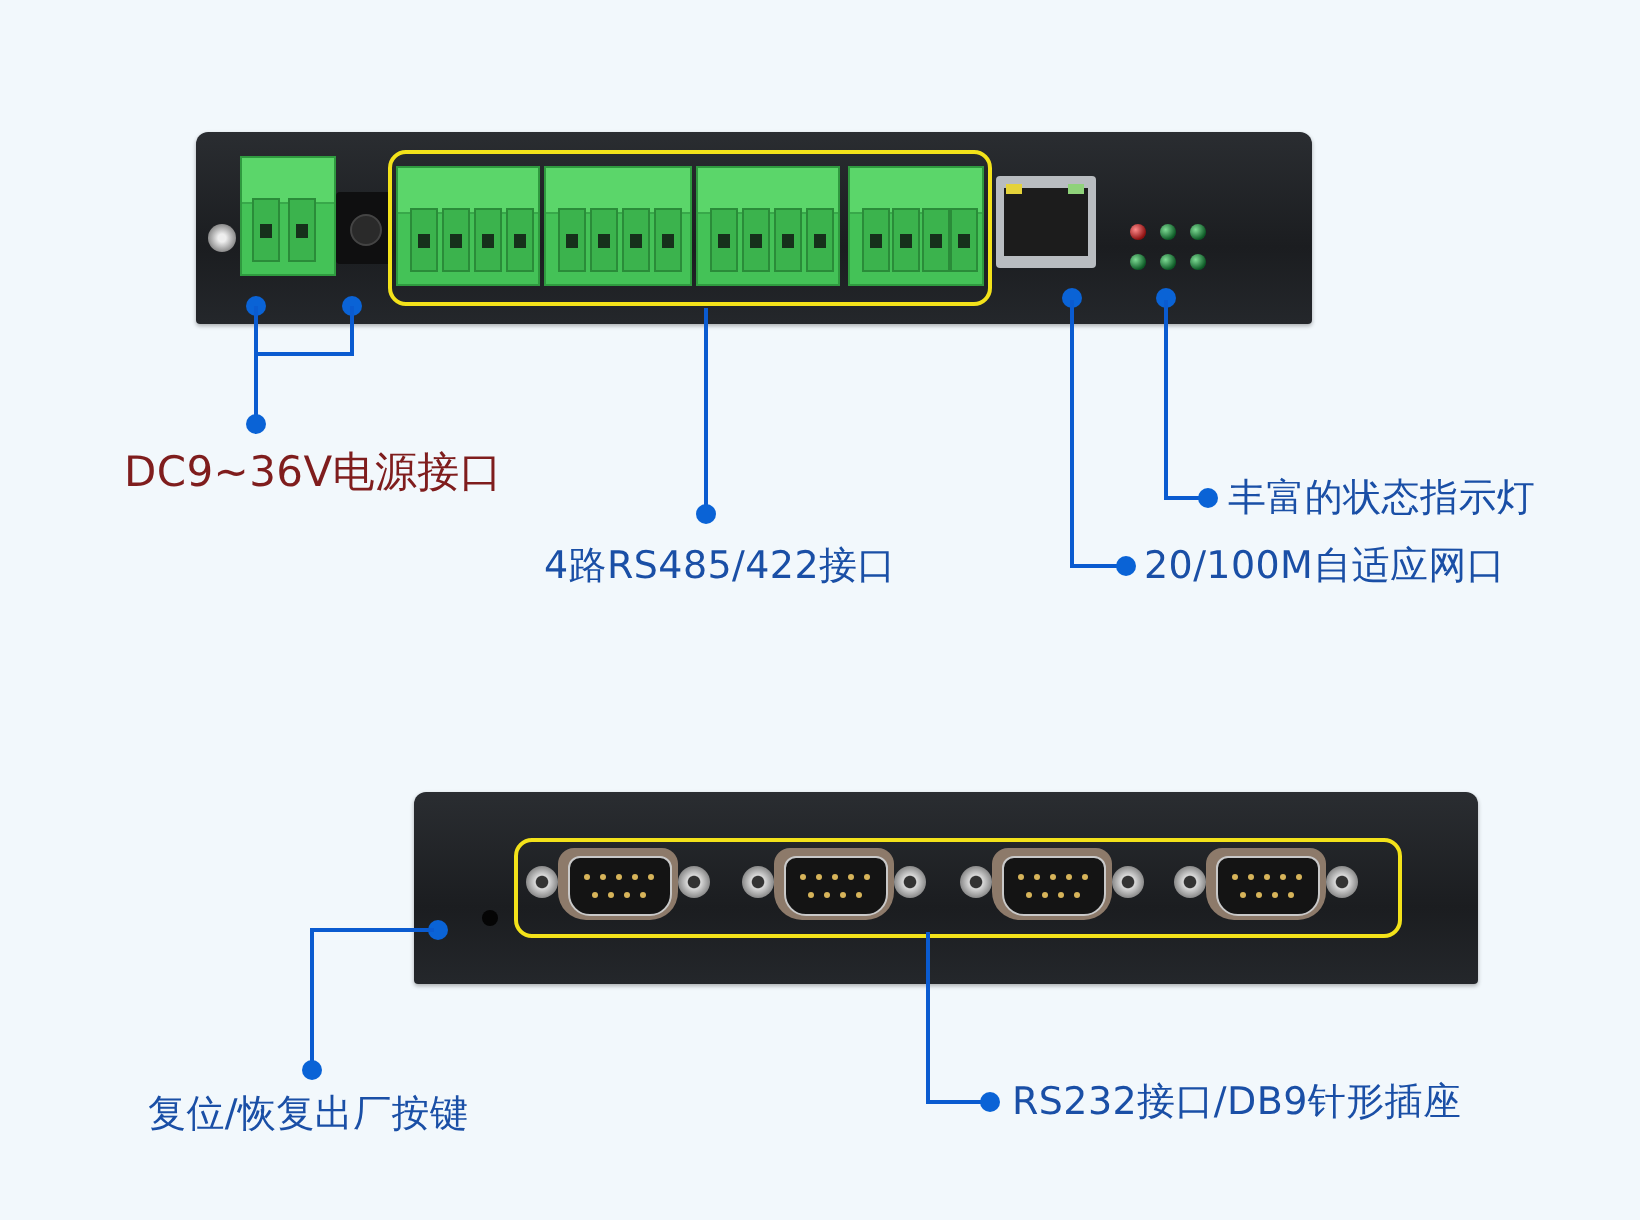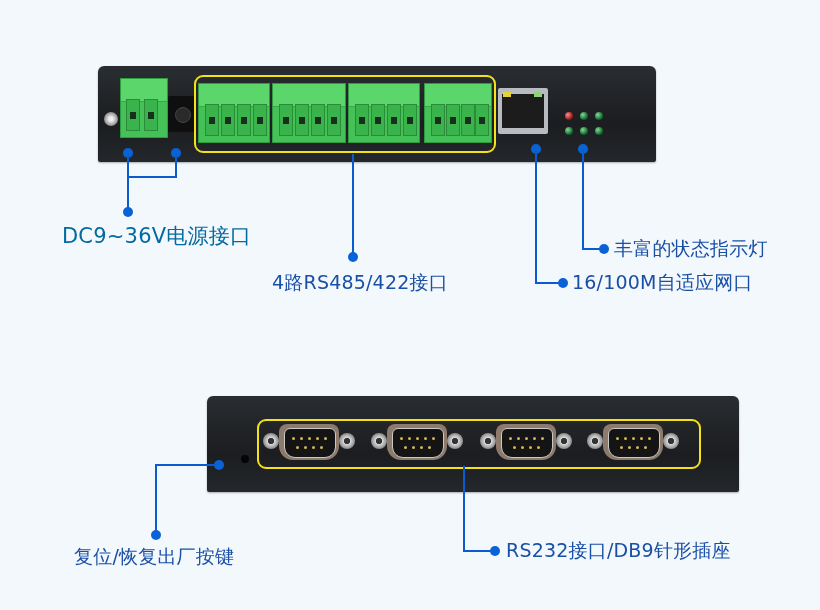--- a/index.html
+++ b/index.html
@@ -84,32 +84,32 @@
   <div class="led" style="left:482px;top:61px;"></div>
   <div class="led" style="left:497px;top:61px;"></div>
 </div>
 
 <div class="dot" style="left:123px;top:148px;"></div>
 <div class="dot" style="left:171px;top:148px;"></div>
 <div class="vl" style="left:127px;top:153px;height:60px;"></div>
 <div class="vl" style="left:175px;top:153px;height:24px;"></div>
 <div class="hline" style="left:127px;top:176px;width:50px;"></div>
 <div class="dot" style="left:123px;top:207px;"></div>
-<div class="lbl" style="left:62px;top:222px;color:#0369a1;font-size:21px;">DC9~36V电源接口</div>
+<div class="lbl" style="left:62px;top:222px;color:#7f1d1d;font-size:21px;">DC9~36V电源接口</div>
 
 <div class="vl" style="left:352px;top:154px;height:100px;"></div>
 <div class="dot" style="left:348px;top:252px;"></div>
 <div class="lbl" style="left:272px;top:270px;">4路RS485/422接口</div>
 
 <div class="dot" style="left:531px;top:144px;"></div>
 <div class="dot" style="left:578px;top:144px;"></div>
 <div class="vl" style="left:535px;top:150px;height:134px;"></div>
 <div class="hline" style="left:535px;top:282px;width:26px;"></div>
 <div class="dot" style="left:558px;top:278px;"></div>
-<div class="lbl" style="left:572px;top:270px;">16/100M自适应网口</div>
+<div class="lbl" style="left:572px;top:270px;">20/100M自适应网口</div>
 
 <div class="vl" style="left:582px;top:150px;height:100px;"></div>
 <div class="hline" style="left:582px;top:248px;width:20px;"></div>
 <div class="dot" style="left:599px;top:244px;"></div>
 <div class="lbl" style="left:614px;top:236px;">丰富的状态指示灯</div>
 
 <div class="abs panel" style="left:207px;top:396px;width:532px;height:96px;">
   <div class="abs" style="left:34px;top:59px;width:8px;height:8px;border-radius:50%;background:#050505;"></div>
   <div class="hl" style="left:50px;top:23px;width:440px;height:46px;"></div>
   <div class="db9" style="left:56px;top:26px;">

